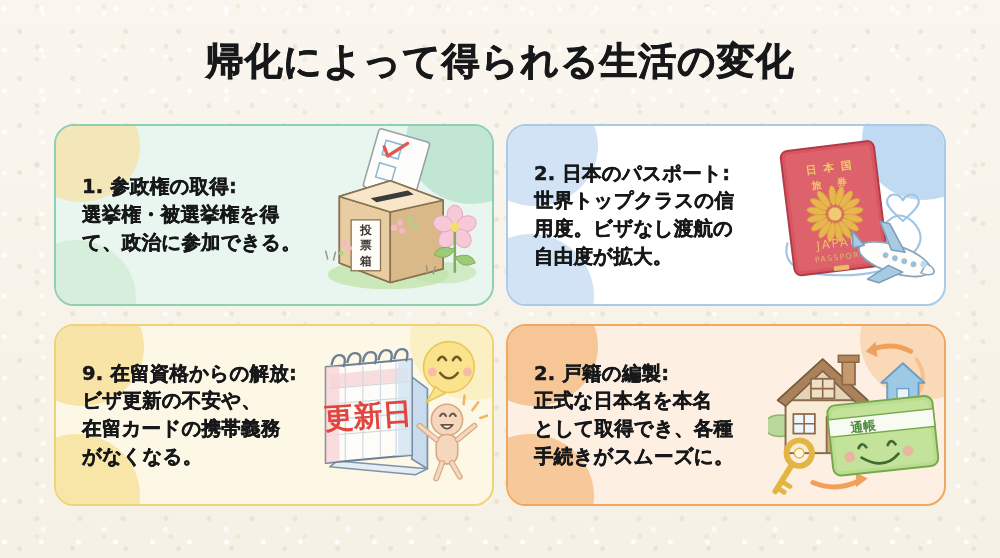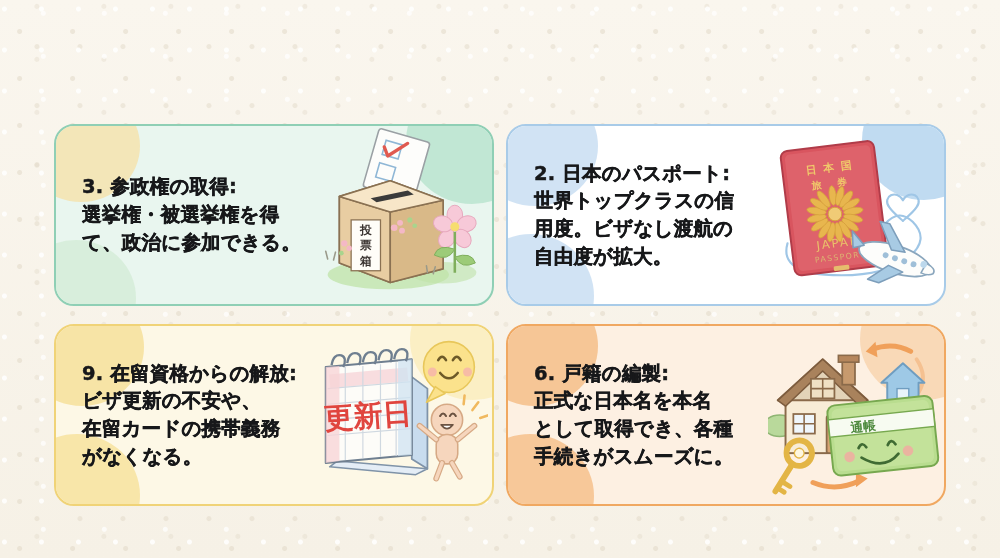--- a/index.html
+++ b/index.html
@@ -70,29 +70,30 @@
   .c4{background:#fdf0e2;border-color:#f0a861;}
   .c4 .d1{left:-36px;top:-40px;width:126px;height:120px;background:#f6c391;opacity:.95;}
   .c4 .d2{right:-44px;top:-48px;width:128px;height:122px;background:#f8d6b3;opacity:.9;}
   .c4 .d3{left:-42px;bottom:-54px;width:128px;height:124px;background:#f6c391;opacity:.9;}
 </style>
 </head>
 <body>
 
 <div class="page">
 
+  <div class="title">帰化によって得られる生活の変化</div>
 
   <div class="grid">
 
     <div class="card c1">
       <span class="deco d1"></span>
       <span class="deco d2"></span>
       <span class="deco d3"></span>
       <div class="body">
-        <div class="txt">3. 参政権の取得:
+        <div class="txt">1. 参政権の取得:
 選挙権・被選挙権を得
 て、政治に参加できる。</div>
       </div>
       <div class="art">
         <svg viewBox="0 0 172 182" xmlns="http://www.w3.org/2000/svg">
           <ellipse cx="72" cy="152" rx="62" ry="15" fill="#bfe3a8" opacity=".75"></ellipse>
           <ellipse cx="128" cy="150" rx="34" ry="11" fill="#bfe3a8" opacity=".6"></ellipse>
 
           <g transform="rotate(16 78 44)">
             <rect x="52" y="8" width="54" height="62" rx="3" fill="#fdfdfb" stroke="#9aa0a4" stroke-width="1.6"></rect>
@@ -294,21 +295,21 @@
           </g>
         </svg>
       </div>
     </div>
 
     <div class="card c4">
       <span class="deco d1"></span>
       <span class="deco d2"></span>
       <span class="deco d3"></span>
       <div class="body">
-        <div class="txt">6. 戸籍の編製:
+        <div class="txt">2. 戸籍の編製:
 正式な日本名を本名
 として取得でき、各種
 手続きがスムーズに。</div>
       </div>
       <div class="art">
         <svg viewBox="0 0 172 182" xmlns="http://www.w3.org/2000/svg">
 
           <path d="M104 24 q22 -8 40 2" fill="none" stroke="#f0a05a" stroke-width="5" stroke-linecap="round"></path>
           <path d="M108 16 L98 26 L110 32Z" fill="#f0a05a"></path>
           <path d="M44 160 q24 10 48 -2" fill="none" stroke="#f0a05a" stroke-width="5" stroke-linecap="round"></path>

